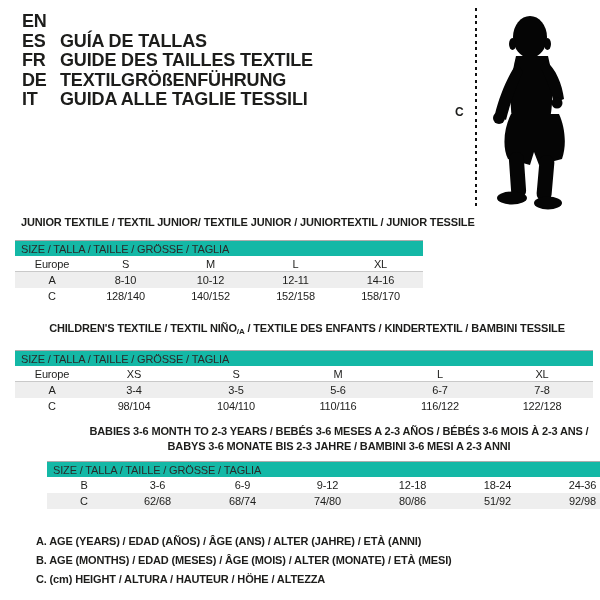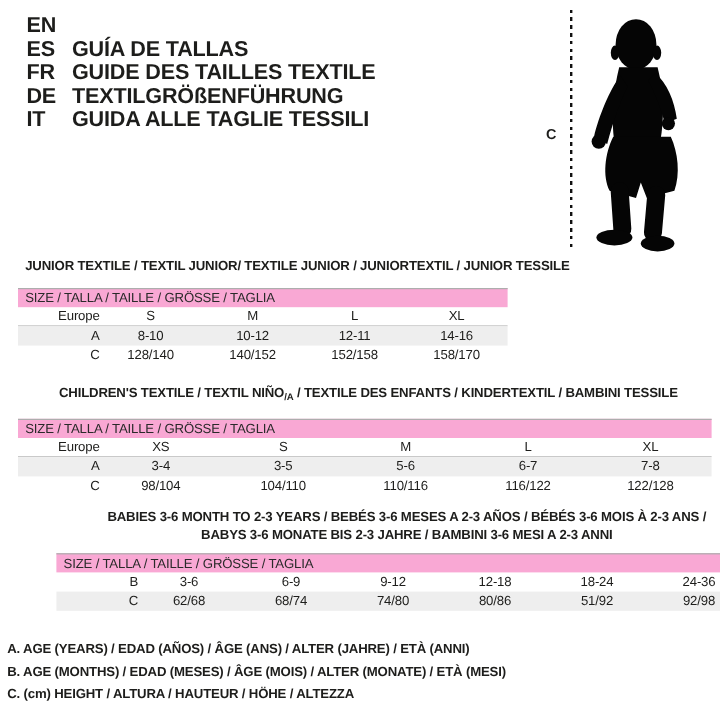--- a/index.html
+++ b/index.html
@@ -28,39 +28,39 @@
     font-size:12px; font-weight:bold;
   }
   .baby-svg { position:absolute; left:486px; top:6px; }
 
   
   .tbl { position:absolute; left:15px; }
   .tbl-title { font-size:11px; font-weight:bold; padding-left:6px; white-space:nowrap; line-height:13px;text-align:center; }
   .tbl-title .subscript { font-size:8px; vertical-align:-2px; }
   .tbl-title.second-line { margin-top:2px; }
   .size-bar {
-    background:#f9a8d4; color:#2a2a2a;
+    background:#14b8a6; color:#2a2a2a;
     font-size:11px; line-height:16px; height:16px;
     padding-left:6px; white-space:nowrap;
     border-top:1px solid #adadad;
   }
   .trow { display:flex; align-items:center; font-size:11px; height:16px; }
-  .trow .lbl { flex:0 0 68px; padding-left:6px; text-align:right; }
+  .trow .lbl { flex:0 0 68px; padding-left:6px; text-align:center; }
   .trow .cell { flex:1; text-align:center; }
   .trow.colhead { border-bottom:1px solid #c9c9c9; }
   .trow.shaded { background:#eeeeee; }
   .t1 { top:216px; width:408px; }
   .t2 { top:322px; width:578px; }
   .t3 { top:425px; width:578px;margin-left:32px; }
   .gap1 { height:11px; }
   .gap2 { height:12px; }
   .gap3 { height:8px; }
 
   
-  .footnotes { position:absolute; left:6px; top:532px; }
+  .footnotes { position:absolute; left:36px; top:532px; }
   .footnote { font-size:11px; font-weight:bold; line-height:19px; white-space:nowrap; }
 </style>
 </head>
 <body>
 
 <div class="lang-block">
   <div class="lang-row">
     <span class="lang-code">EN</span>
   </div>
   <div class="lang-row">

